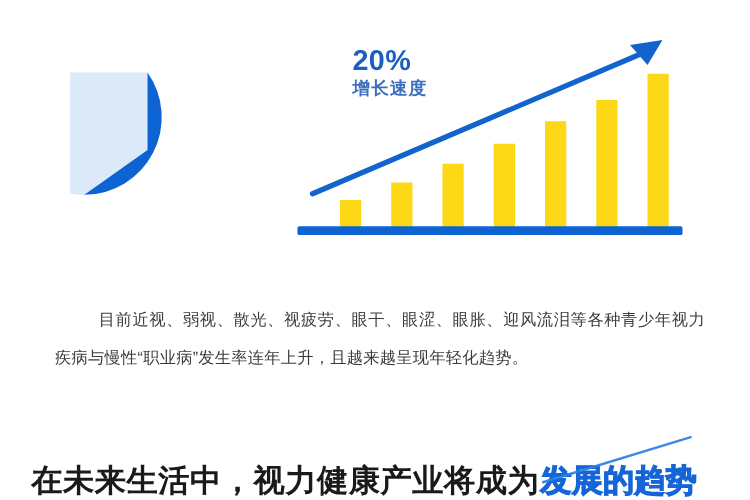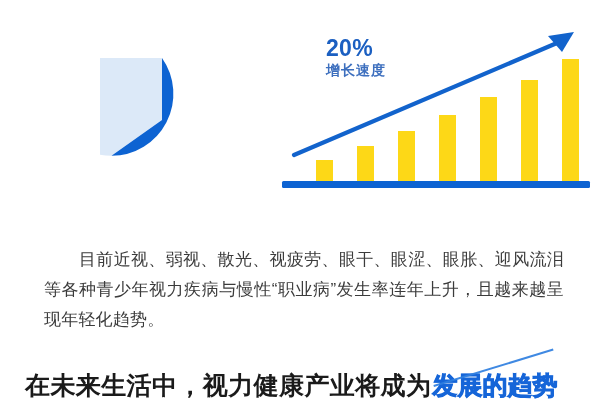--- a/index.html
+++ b/index.html
@@ -17,21 +17,20 @@
     -webkit-font-smoothing: antialiased;
   }
 
   
   #graphics-band {
     position: absolute;
     left: 0;
     top: 0;
     width: 538px;
     height: 218px;
-    margin-left: 44px;
   }
 
   
   #pie-chart {
     position: absolute;
     left: 56px;
     top: 58px;
     width: 124px;
     height: 124px;
   }
@@ -82,21 +81,21 @@
     margin-top: 1px;
     text-align: right;
   }
 
   
   #body-paragraph {
     position: absolute;
     left: 44px;
     top: 228px;
     width: 520px;
-    font-size: 17px;
+    font-size: 13px;
     line-height: 30px;
     color: #3b3b3b;
     text-indent: 35px;
     letter-spacing: 0.2px;
     text-align: justify;
   }
 
   
   #headline {
     position: absolute;

